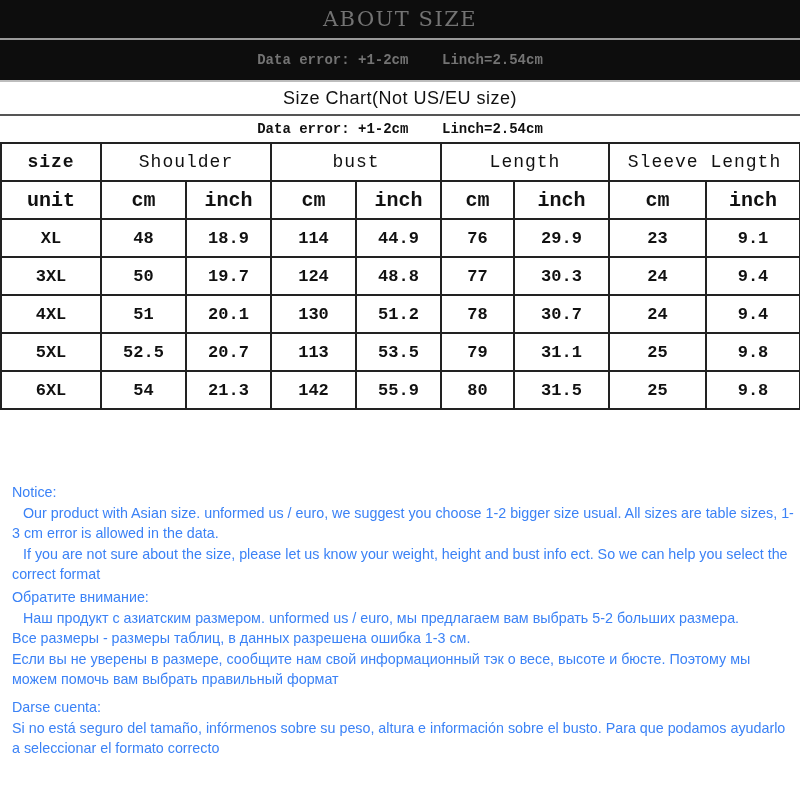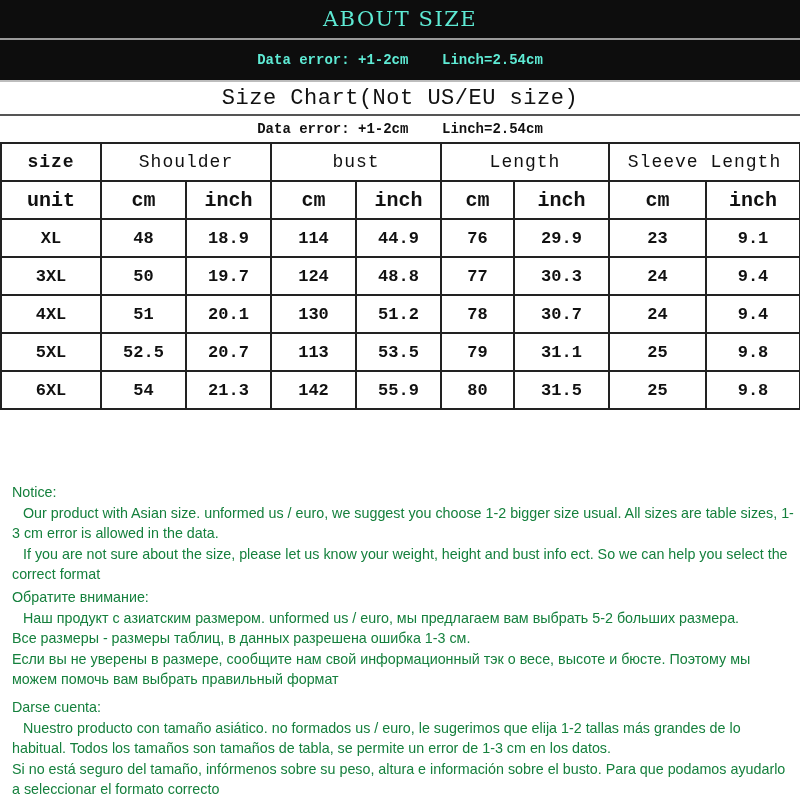--- a/index.html
+++ b/index.html
@@ -1,32 +1,32 @@
 <!DOCTYPE html>
 <html><head>
 <meta charset="utf-8">
 <style>
   html, body { margin: 0; padding: 0; background: #ffffff; }
   body { width: 800px; height: 800px; position: relative; overflow: hidden; }
   .band { position: absolute; left: 0; width: 800px; display: flex; align-items: center; justify-content: center; }
-  .band-black { background: #0d0d0d; color: #5eead4; align-items: center; }
+  .band-black { background: #0d0d0d; color: #737373; align-items: center; }
   #b1 { top: 0; height: 38px; border-bottom: 2px solid #9a9a9a; }
   #b2 { top: 40px; height: 40px; border-bottom: 2px solid #bdbdbd; }
   #b3 { top: 82px; height: 32px; background: #fff; color: #111; border-bottom: 2px solid #555; }
   #b4 { top: 116px; height: 26px; background: #fff; color: #111; }
   .title-main { font-family: "DejaVu Serif", serif; font-size: 21px; letter-spacing: 1.5px; }
   .mono-bold { font-family: "Liberation Mono", monospace; font-weight: bold; font-size: 14px; white-space: pre; }
-  .chart-title { font-family: Liberation Mono, monospace; font-size: 22px; letter-spacing: 0.5px; white-space: pre; }
+  .chart-title { font-family: Liberation Sans, sans-serif; font-size: 18px; letter-spacing: 0.5px; white-space: pre; }
   table.size { position: absolute; top: 142px; left: 0; border-collapse: collapse; width: 799px; table-layout: fixed; }
   table.size td { border: 2px solid #222; height: 36px; text-align: center; vertical-align: middle; padding: 0;
     font-family: "Liberation Mono", monospace; font-weight: bold; font-size: 17px; color: #111; }
   table.size tr.hdr td { font-weight: normal; font-size: 18px; letter-spacing: 1px; }
   table.size tr.hdr td.bold { font-weight: bold; }
   table.size tr.unit td { font-size: 20px; }
-  .notes { position: absolute; left: 12px; width: 782px; font-family: "Liberation Sans", sans-serif; font-size: 14.3px; color: #15803d; line-height: 20.5px; }
+  .notes { position: absolute; left: 12px; width: 782px; font-family: "Liberation Sans", sans-serif; font-size: 14.3px; color: #3b82f6; line-height: 20.5px; }
   .notes p { margin: 0; }
   .notes .indent { text-indent: 11px; }
   #n1 { top: 482px; }
   #n2 { top: 587px; }
   #n3 { top: 697px; }
 </style>
 </head>
 <body>
 
 <div id="b1" class="band band-black">
@@ -139,15 +139,14 @@
 
 <div id="n2" class="notes">
   <p>Обратите внимание:</p>
   <p class="indent">Наш продукт с азиатским размером. unformed us / euro, мы предлагаем вам выбрать 5-2 больших размера.</p>
   <p>Все размеры - размеры таблиц, в данных разрешена ошибка 1-3 см.</p>
   <p>Если вы не уверены в размере, сообщите нам свой информационный тэк о весе, высоте и бюсте. Поэтому мы можем помочь вам выбрать правильный формат</p>
 </div>
 
 <div id="n3" class="notes">
   <p>Darse cuenta:</p>
-  <p class="indent">Nuestro producto con tamaño asiático. no formados us / euro, le sugerimos que elija 1-2 tallas más grandes de lo habitual. Todos los tamaños son tamaños de tabla, se permite un error de 1-3 cm en los datos.</p>
   <p>Si no está seguro del tamaño, infórmenos sobre su peso, altura e información sobre el busto. Para que podamos ayudarlo a seleccionar el formato correcto</p>
 </div>
 
 </body></html>

